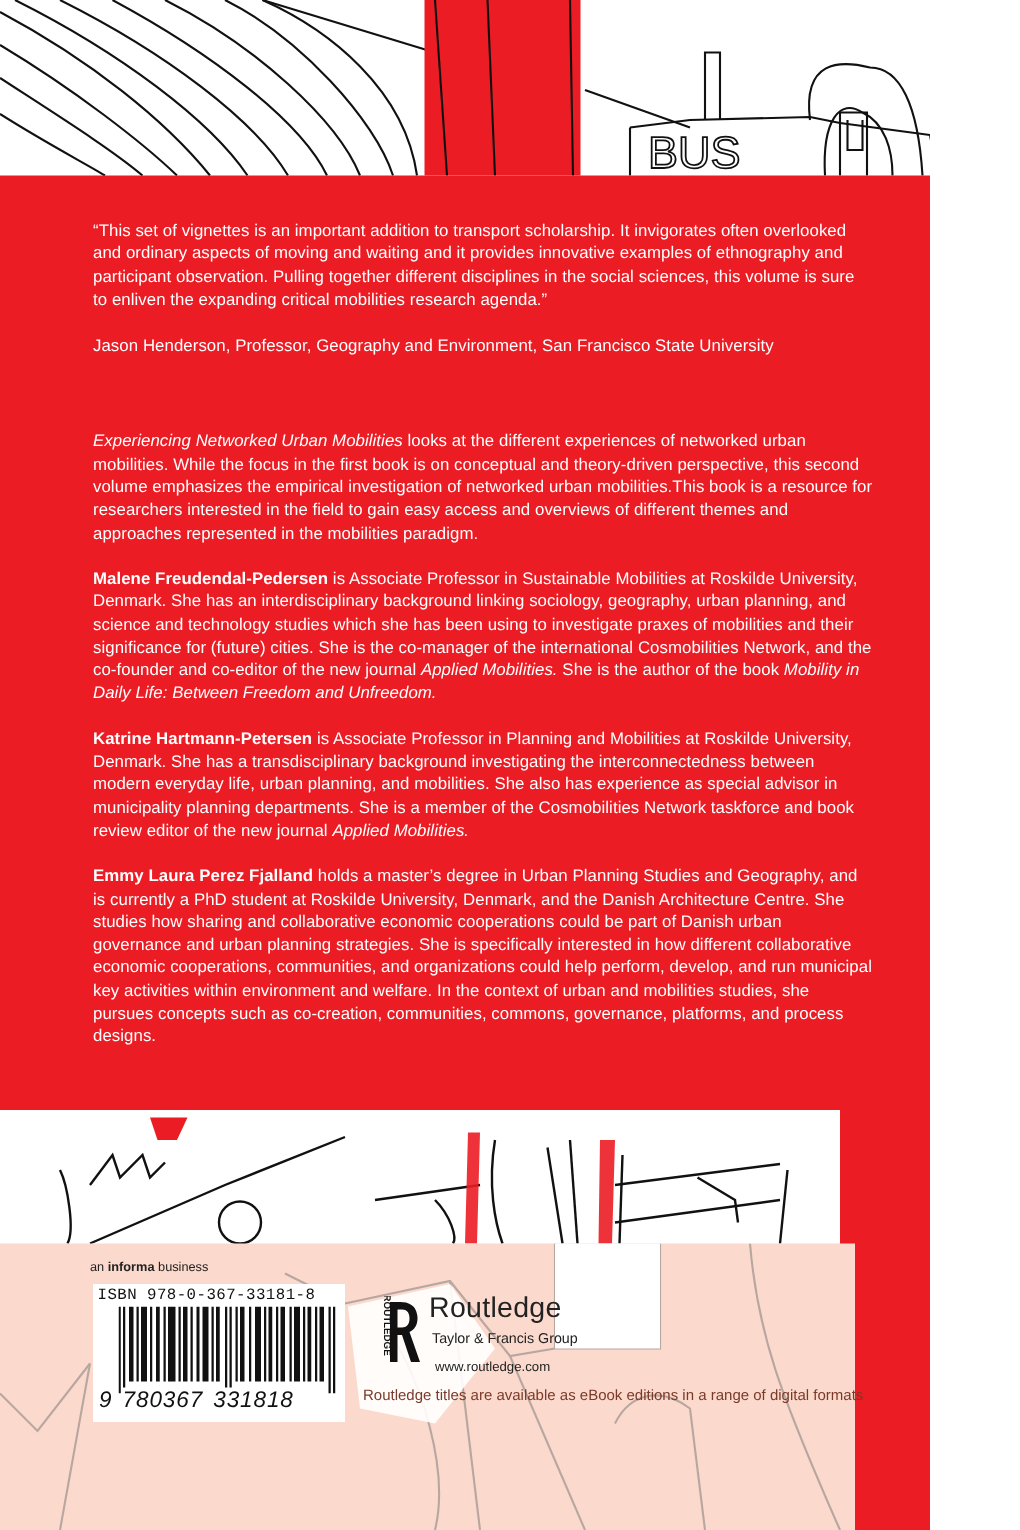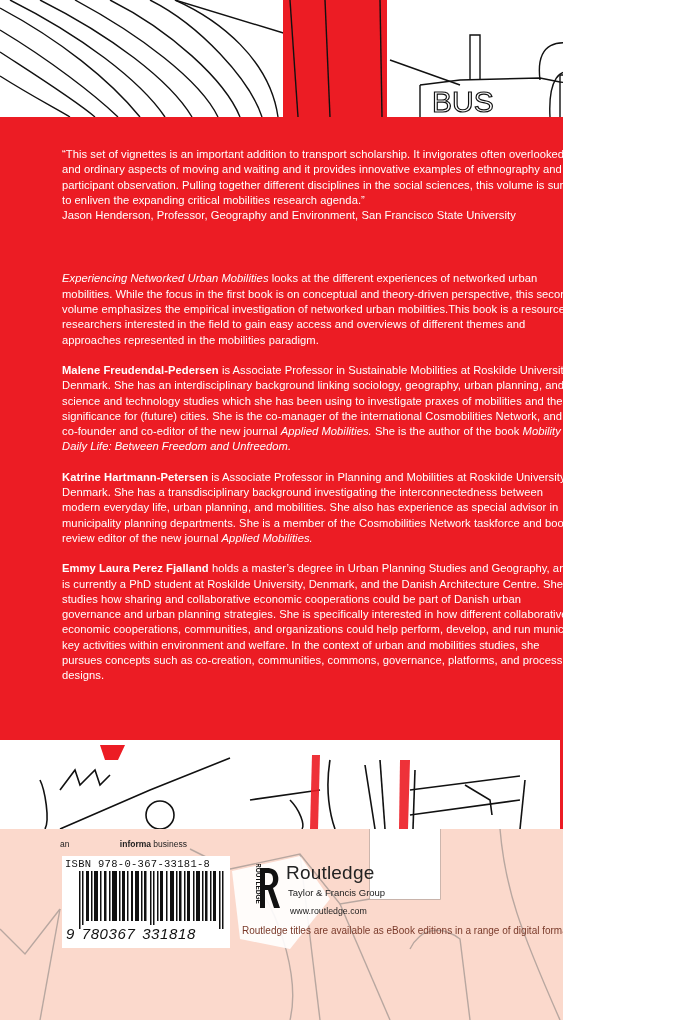--- a/index.html
+++ b/index.html
@@ -1,49 +1,49 @@
 <!DOCTYPE html>
 <html><head>
   <meta charset="utf-8">
   <style>
     * { margin: 0; padding: 0; box-sizing: border-box; }
     html, body { width: 680px; height: 1020px; overflow: hidden; background: #ffffff; }
     body { position: relative; font-family: "Liberation Sans", "DejaVu Sans", sans-serif; }
 
-    .cover { position: absolute; left: 0; top: 0; width: 563px; height: 1020px; background: #ffffff; overflow: hidden; }
+    .cover { position: absolute; left: 0; top: 0; width: 620px; height: 1020px; background: #ffffff; overflow: hidden; }
     .art { position: absolute; left: 0; top: 0; width: 680px; height: 1020px; }
 
     .red-panel {
       position: absolute; left: 0; top: 117px; width: 642px; height: 623px;
       background: #ec1c24;
     }
     .red-bottom-right {
       position: absolute; left: 560px; top: 740px; width: 120px; height: 280px;
       background: #ec1c24;
     }
     .pink-panel {
       position: absolute; left: 0; top: 829px; width: 570px; height: 191px;
       background: #fbd9cc;
     }
 
     .content {
       position: absolute; left: 62px; top: 147px; width: 520px;
       color: #ffffff; font-size: 11.2px; line-height: 15.3px; letter-spacing: 0.05px;
     }
     .content p { margin-bottom: 15px; }
-    .content p.quote { margin-bottom: 0; }
+    .content p.quote { margin-bottom: 16px; }
     .content .attribution { margin-bottom: 48px; display: block; }
     .content b { font-weight: bold; }
     .content i { font-style: italic; }
 
     .series-block { position: absolute; left: 62px; top: 709px; color: #ffffff; font-size: 10px; line-height: 14px; }
     .series-block .credit { font-size: 9.2px; }
 
     .informa { position: absolute; left: 60px; top: 839px; font-size: 8.5px; color: #222; }
-    .informa b { font-weight: bold; margin-left: 48px; }
+    .informa b { font-weight: bold; }
 
     .barcode-box {
       position: absolute; left: 62px; top: 856px; width: 168px; height: 92px;
       background: #ffffff;
       padding-left: 29px;
     }
     .isbn-text { position: absolute; left: 3px; top: 2px; font-family: "Liberation Mono", "DejaVu Sans Mono", monospace; font-size: 10.5px; color: #111; letter-spacing: 0.3px; }
     .bars { position: absolute; left: 17px; top: 15px; width: 148px; height: 58px; }
     .barcode-num { position: absolute; left: 3px; top: 69px; font-family: "Liberation Sans", sans-serif; font-size: 15px; color: #111; letter-spacing: 0.6px; background: transparent; font-style: italic; }
     .barcode-num span { background: #ffffff; padding: 0 1px; }

